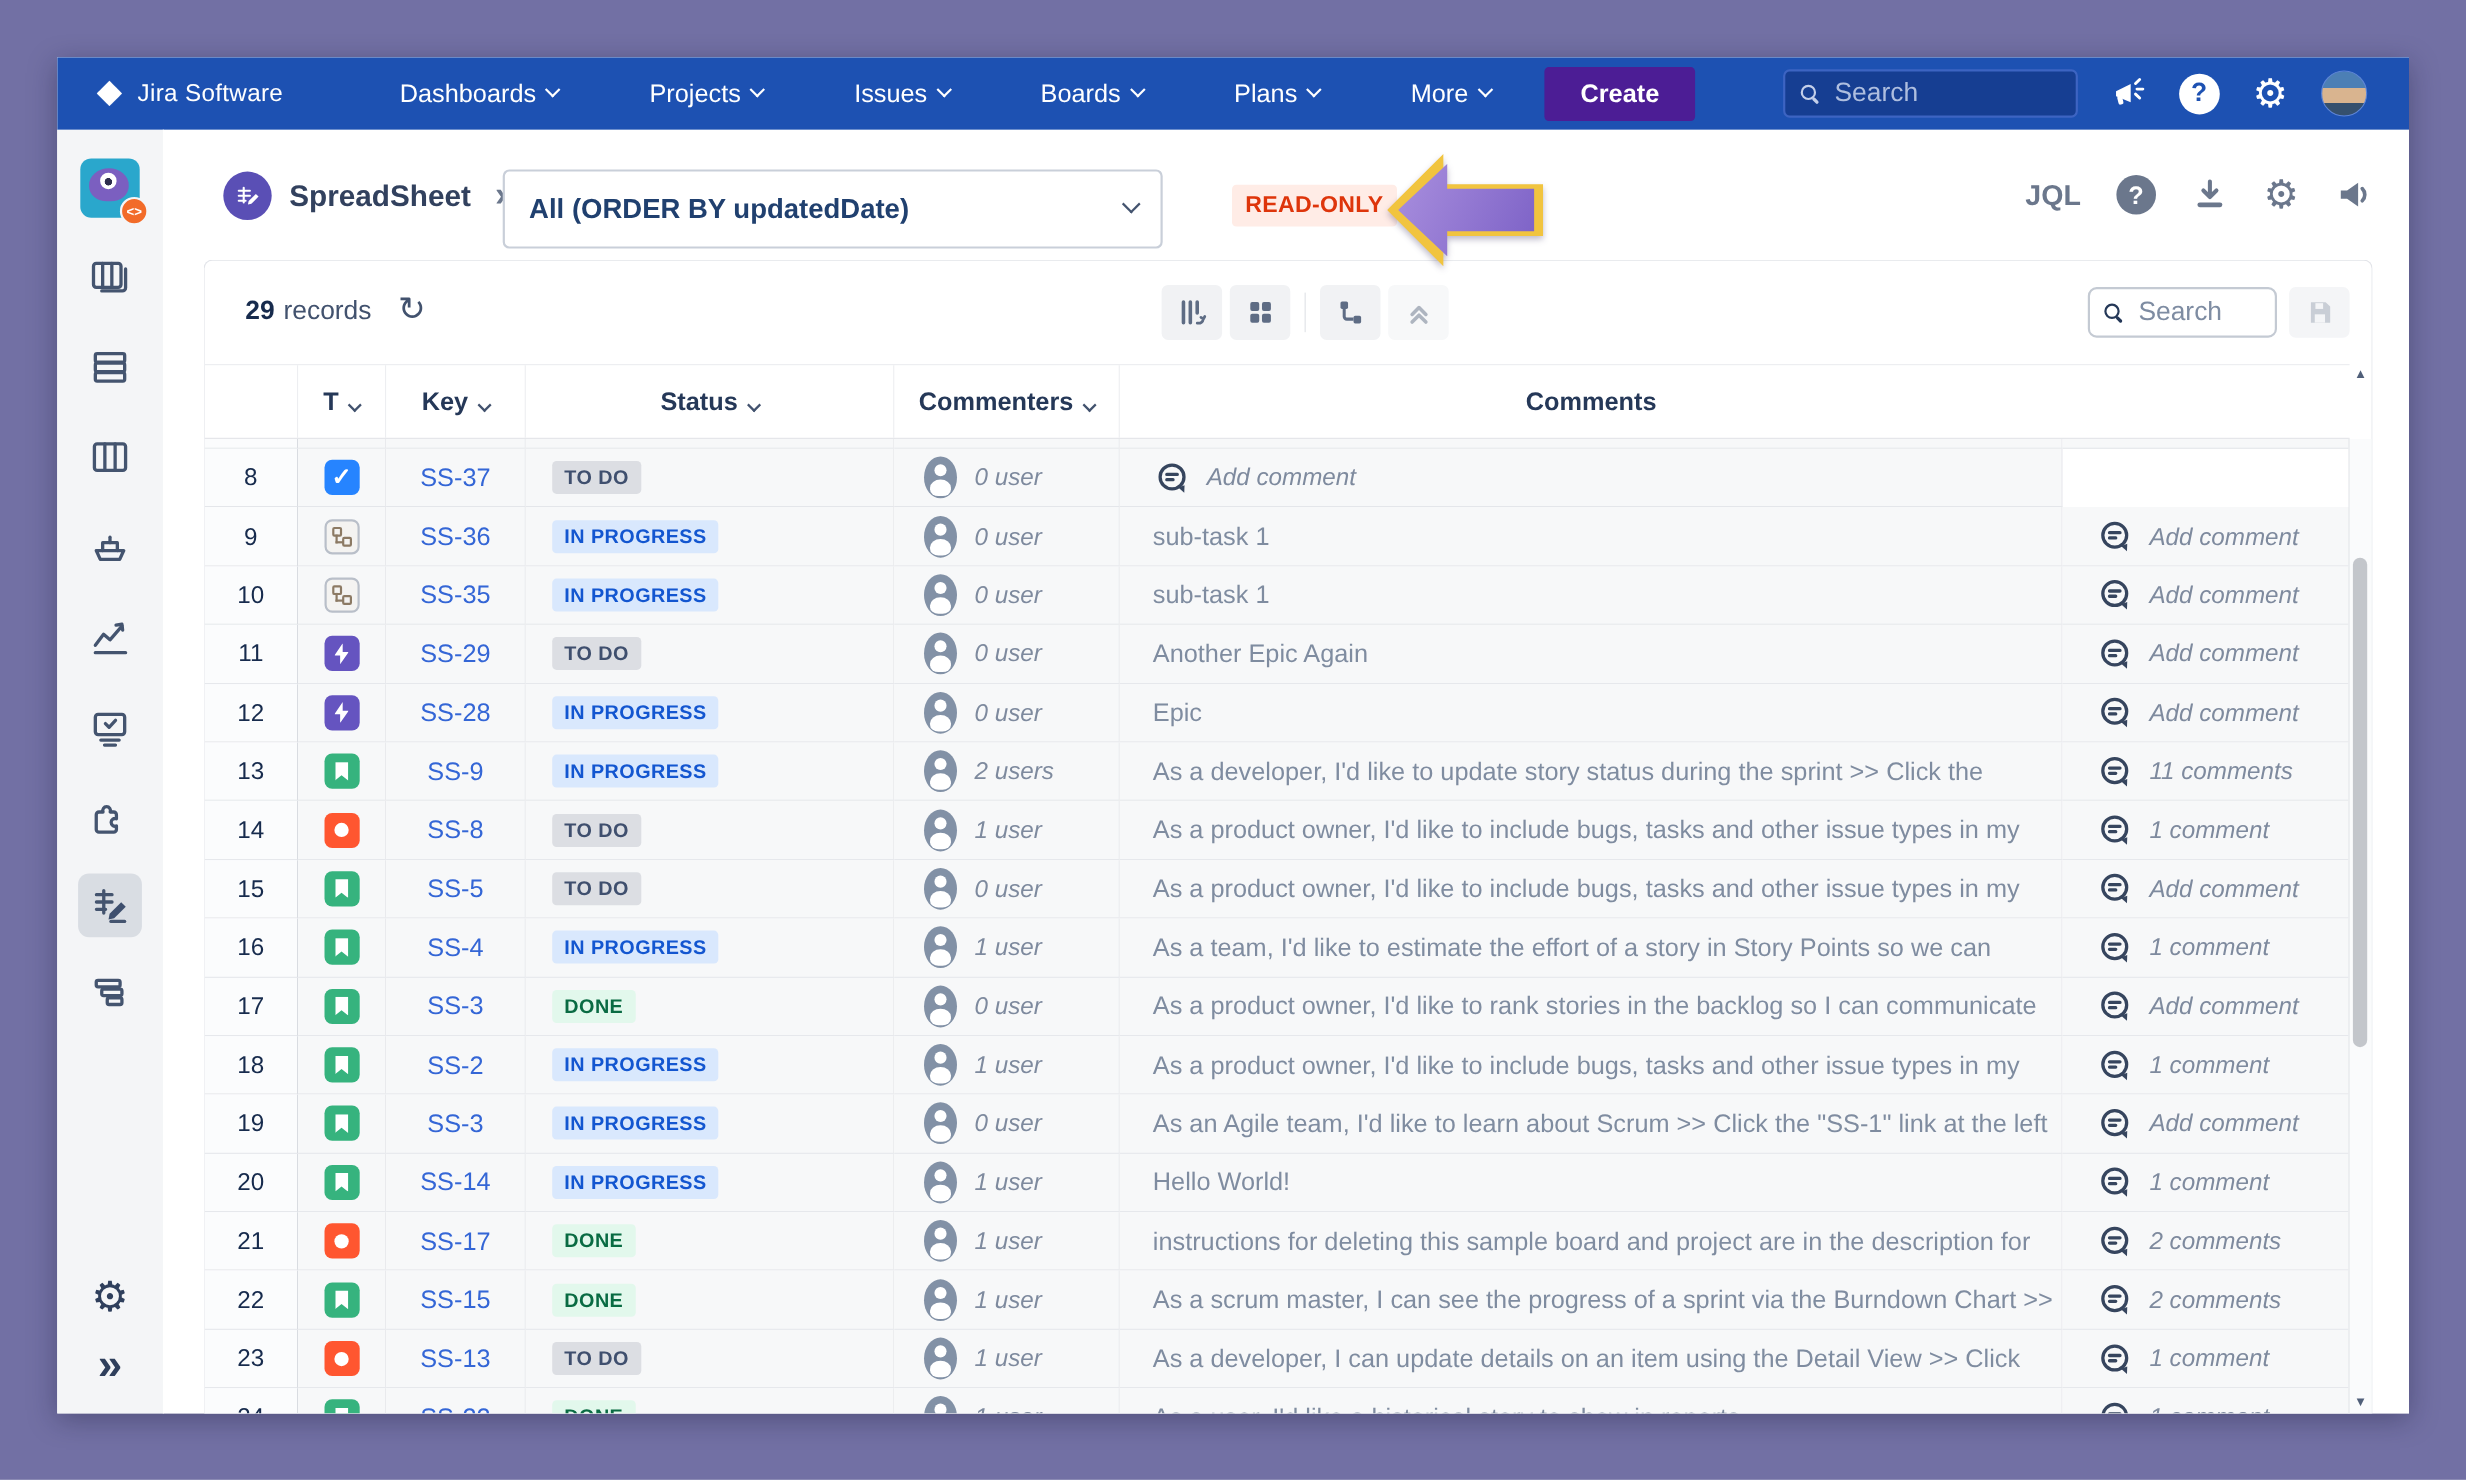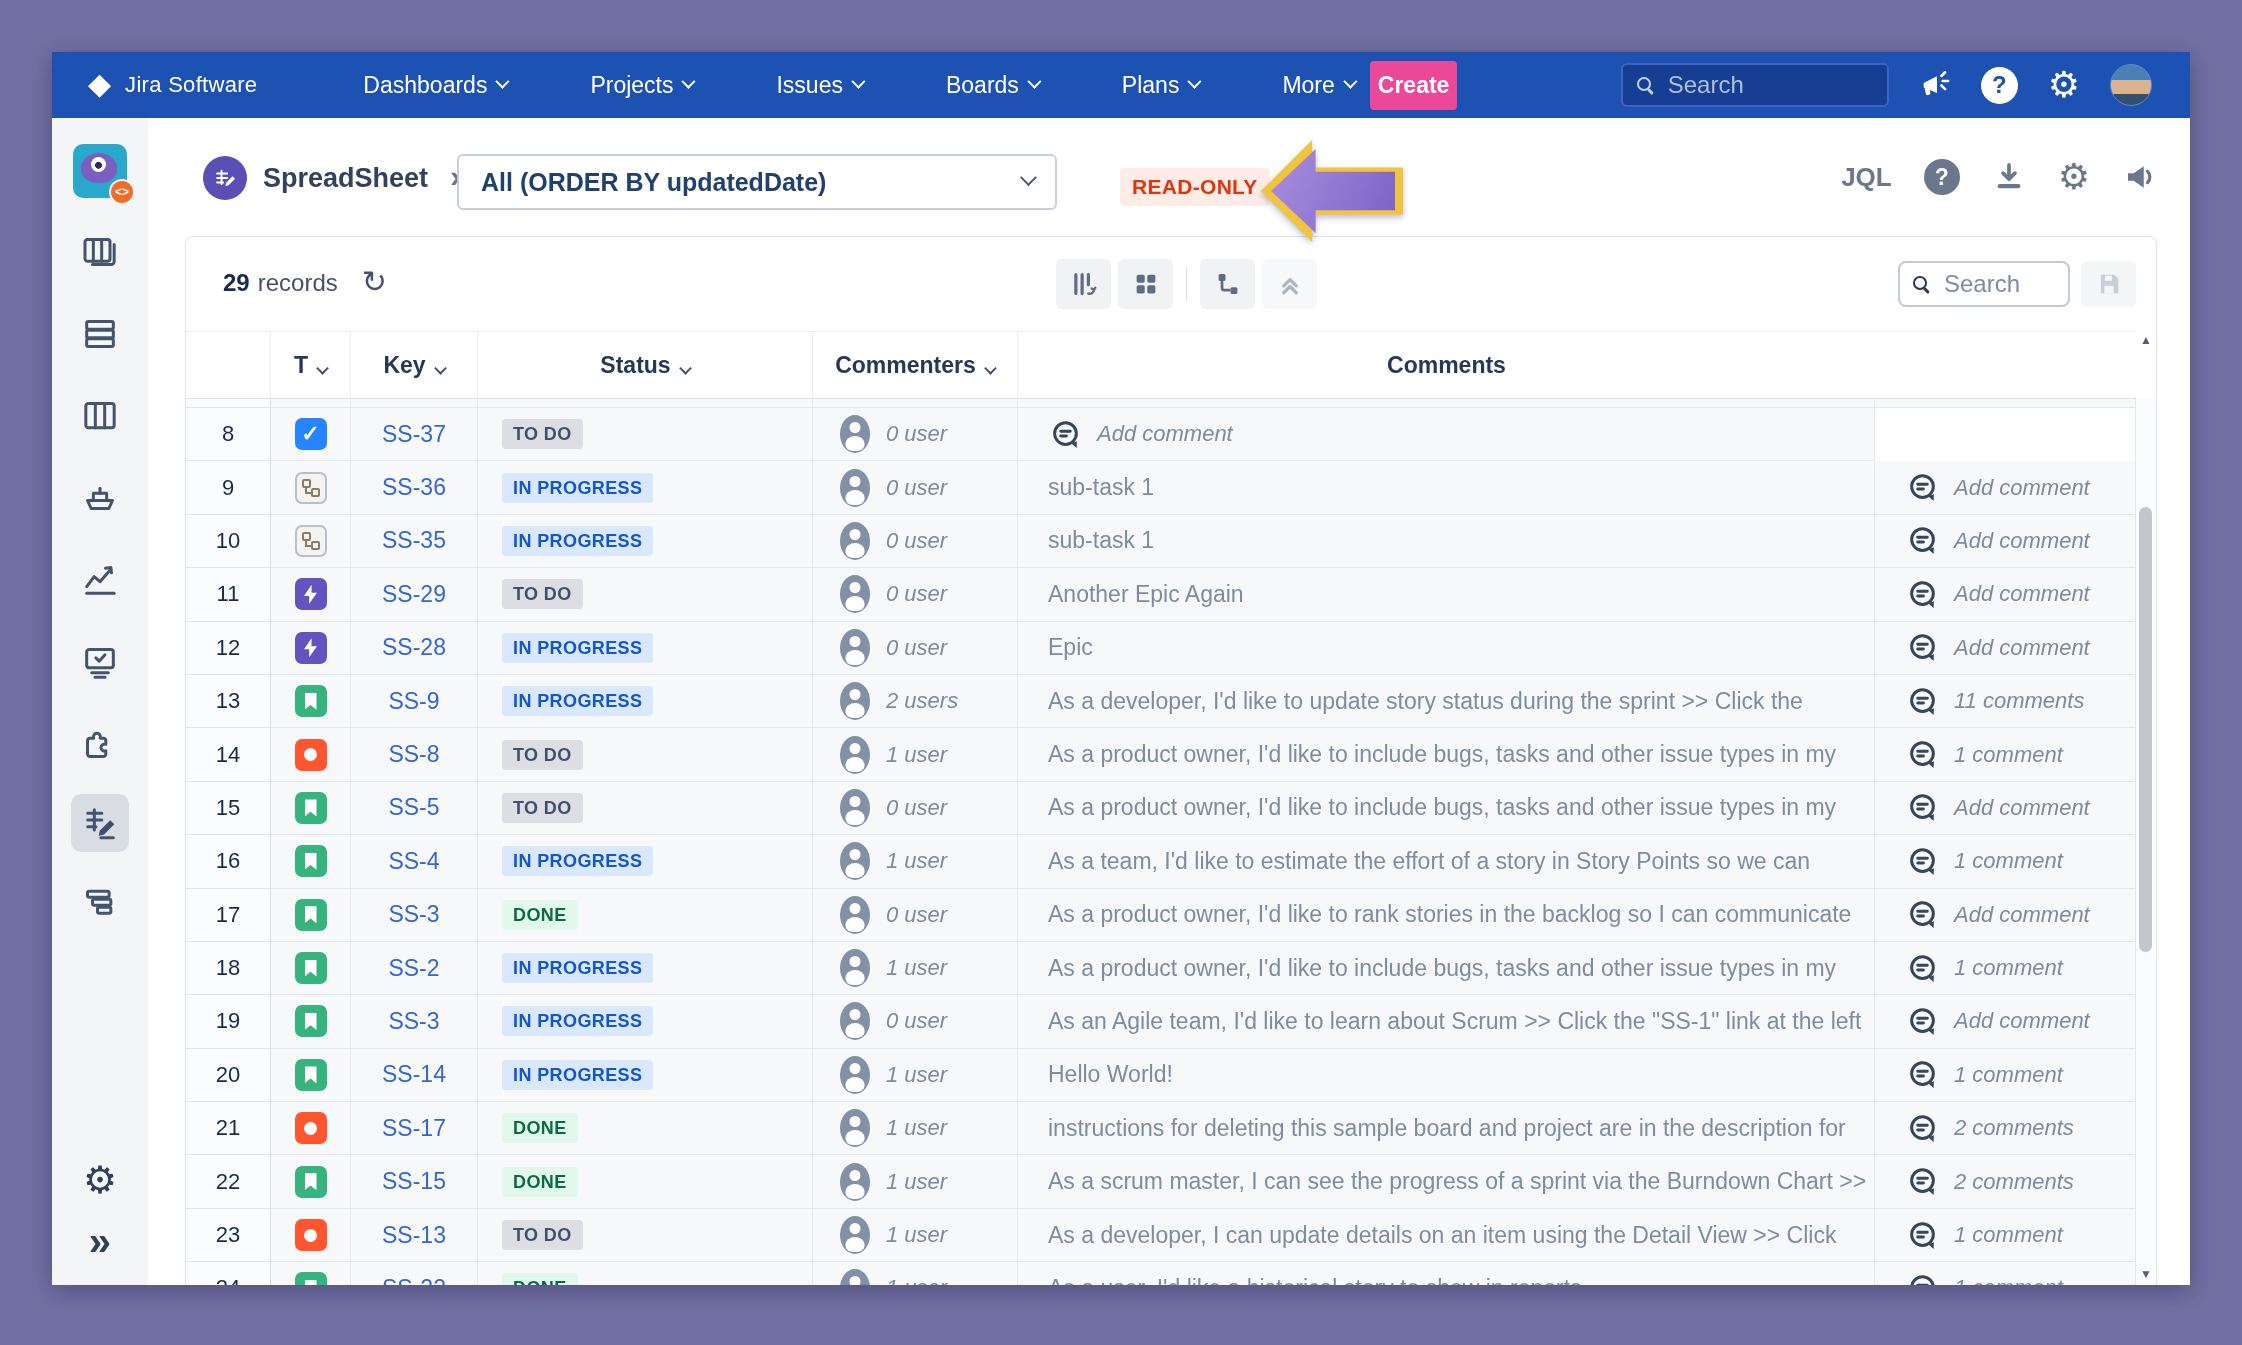--- a/index.html
+++ b/index.html
@@ -8,21 +8,21 @@
 
   
   .topnav{position:absolute;left:0;top:0;width:100%;height:66px;background:#1D51B2;display:flex;align-items:center;padding:0 38px 0 36px;box-sizing:border-box;}
   .brand{display:flex;align-items:center;gap:14px;margin-right:70px;cursor:pointer;}
   .logo-diamond{color:#fff;font-size:30px;line-height:1;transform:translateY(-1px);}
   .brand-text{color:#fff;font-size:22px;font-weight:500;letter-spacing:.3px;}
   .menus{display:flex;align-items:center;gap:48px;}
   .nav-item{display:flex;align-items:center;gap:9px;color:#FFF;font-size:23px;cursor:pointer;margin-left:36px;}
   .chv{display:inline-block;width:8px;height:8px;border-right:2.2px solid currentColor;border-bottom:2.2px solid currentColor;transform:rotate(45deg) translateY(-2px);}
   .nav-item .chv{margin-top:-4px;}
-  .create-btn{margin-left:16px;background:#ec4899;color:#fff;border:none;border-radius:4px;font-family:inherit;font-size:23px;font-weight:700;padding:11px 8px;cursor:pointer;}
+  .create-btn{margin-left:50px;background:#4c1d95;color:#fff;border:none;border-radius:4px;font-family:inherit;font-size:23px;font-weight:700;padding:11px 33px;cursor:pointer;}
   .nav-right{margin-left:auto;display:flex;align-items:center;gap:30px;}
   .nav-search{display:flex;align-items:center;gap:12px;width:268px;height:44px;background:#163E92;border:2px solid #3D64C2;border-radius:6px;padding:0 14px;box-sizing:border-box;}
   .mag{width:17px;height:17px;position:relative;display:inline-block;flex:none;}
   .mag::before{content:"";position:absolute;width:10px;height:10px;border:2.6px solid currentColor;border-radius:50%;left:0;top:0;}
   .mag::after{content:"";position:absolute;width:7px;height:2.6px;background:currentColor;transform:rotate(45deg);left:10px;top:13px;border-radius:2px;}
   .mag-nav{color:#C3CFEA;}
   .nav-search input{background:transparent;border:none;outline:none;color:#E8EEFB;font-family:inherit;font-size:24px;width:180px;}
   .nav-search input::placeholder{color:#AEBEDF;}
   .nav-ico{color:#fff;display:flex;align-items:center;cursor:pointer;}
   .gear-glyph{font-size:36px;line-height:1;}
@@ -45,21 +45,21 @@
   .sb-expand{color:#2F3F5C;font-size:40px;font-weight:700;line-height:.8;cursor:pointer;}
 
   
   .content{position:absolute;left:96px;top:66px;right:0;bottom:0;background:#fff;}
   .page-header{position:relative;height:118px;}
   .crumb{position:absolute;left:55px;top:38px;display:flex;align-items:center;gap:16px;cursor:pointer;}
   .crumb-icon{width:44px;height:44px;border-radius:50%;background:#5A4FB5;display:flex;align-items:center;justify-content:center;flex:none;}
   .crumb-icon svg{width:27px;height:27px;}
   .crumb-text{font-size:27px;font-weight:600;color:#32415E;}
   .crumb-sep{color:#6B778C;font-size:32px;font-weight:700;margin-left:6px;transform:translateY(-2px);}
-  .filter-dd{position:absolute;left:309px;top:36px;width:600px;height:56px;background:#fff;border:2px solid #C9CFD9;border-radius:6px;display:flex;align-items:center;padding:0 22px;box-sizing:border-box;cursor:pointer;}
+  .filter-dd{position:absolute;left:309px;top:36px;width:600px;height:72px;background:#fff;border:2px solid #C9CFD9;border-radius:6px;display:flex;align-items:center;padding:0 22px;box-sizing:border-box;cursor:pointer;}
   .filter-dd .val{font-size:25px;font-weight:700;color:#20406F;}
   .filter-dd .chv{width:10px;height:10px;color:#44546F;margin-left:auto;border-width:2.6px;margin-top:-6px;}
   .ro-badge{position:absolute;left:972px;top:50px;background:#FFECE6;color:#DE350B;font-size:21px;font-weight:800;letter-spacing:.3px;padding:7px 12px;border-radius:4px;}
   .hdr-arrow{position:absolute;left:1113px;top:22px;width:142px;height:102px;z-index:6;filter:drop-shadow(0 3px 3px rgba(40,30,80,.3));}
   .hdr-arrow .outer{position:absolute;inset:0;background:#F1C43F;clip-path:polygon(0 50%,36% 0,36% 27%,100% 27%,100% 73%,36% 73%,36% 100%);}
   .hdr-arrow .inner{position:absolute;left:10px;top:9px;right:8px;bottom:9px;background:linear-gradient(115deg,#A98FDE,#7C61C6);clip-path:polygon(0 50%,36% 0,36% 27%,100% 27%,100% 73%,36% 73%,36% 100%);}
   .hdr-right{position:absolute;right:32px;top:0;height:100%;display:flex;align-items:center;gap:32px;color:#6B778C;}
   .jql{font-size:26px;font-weight:700;cursor:pointer;}
   .hdr-help{width:36px;height:36px;border-radius:50%;background:#6B778C;color:#fff;font-size:23px;font-weight:800;display:flex;align-items:center;justify-content:center;cursor:pointer;}
   .hdr-ico{display:flex;align-items:center;cursor:pointer;color:#6B778C;}

